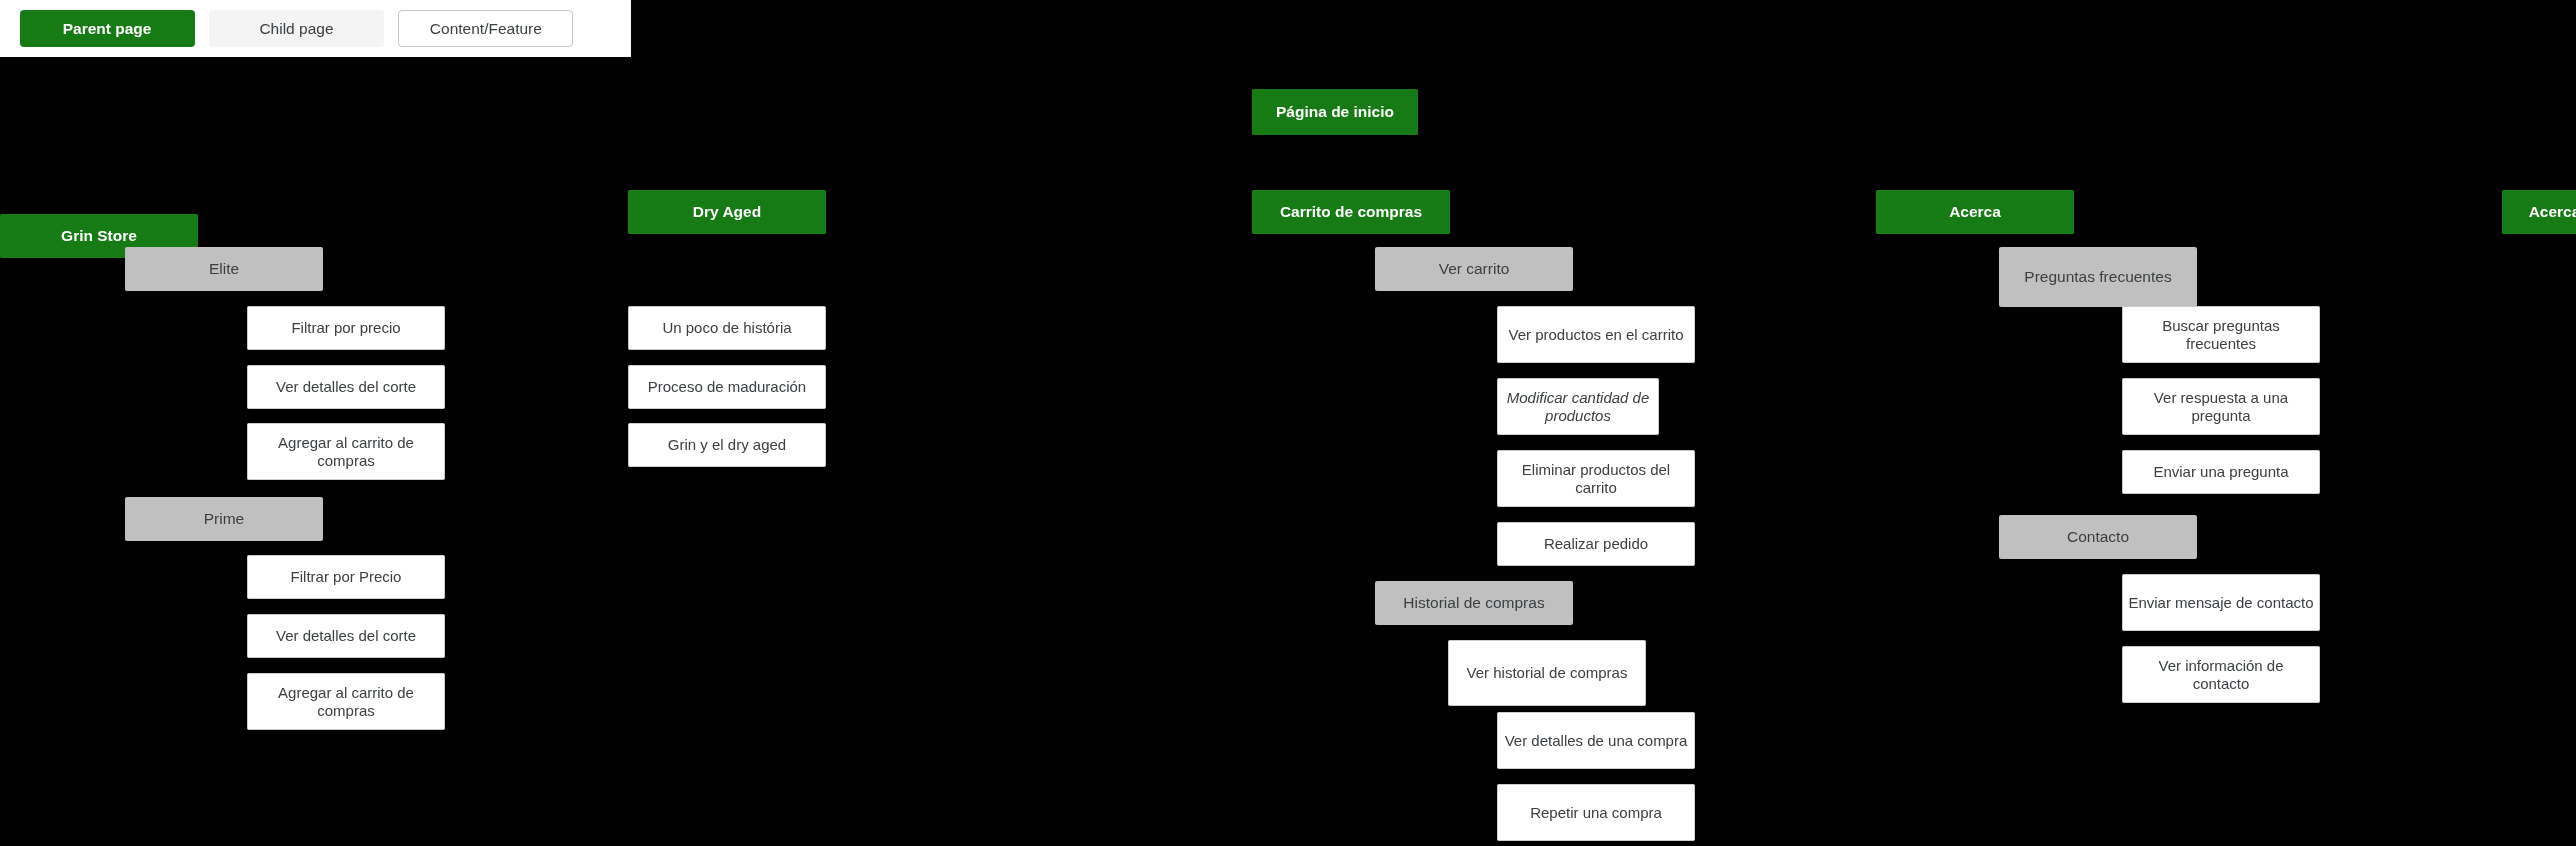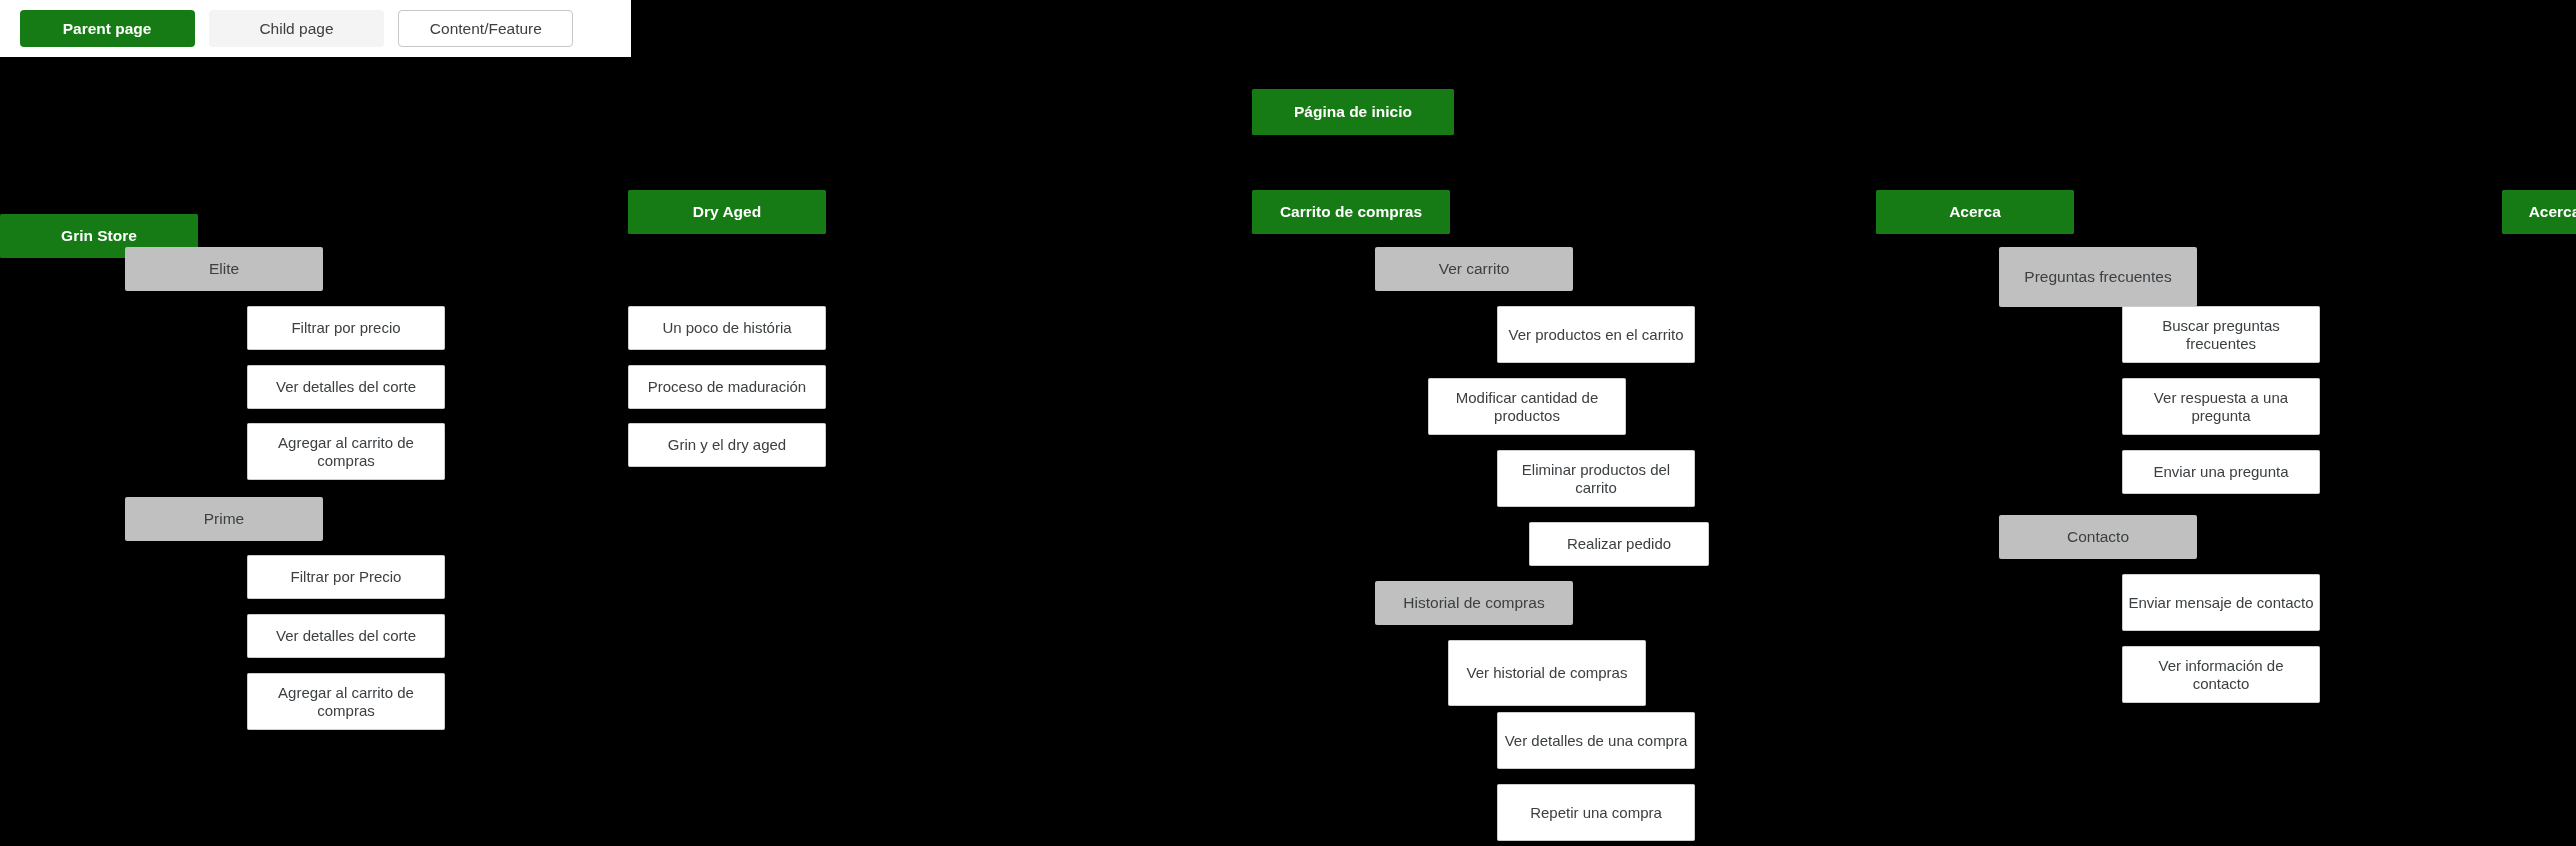--- a/index.html
+++ b/index.html
@@ -95,21 +95,21 @@
 <body>
 
 <div id="canvas">
 
   <div id="legend">
     <div class="legend-chip legend-parent">Parent page</div>
     <div class="legend-chip legend-child">Child page</div>
     <div class="legend-chip legend-content">Content/Feature</div>
   </div>
 
-  <div class="node node-root" style="left:1252px; top:89px; width:202px; height:46px;">Página de inicio</div>
+  <div class="node node-root" style="left:1252px; top:89px; width:166px; height:46px;">Página de inicio</div>
 
   <div class="node node-parent" style="left:0px; top:190px; width:198px; height:44px;margin-top:24px;">Grin Store</div>
 
   <div class="node node-child" style="left:125px; top:247px; width:198px; height:44px;">Elite</div>
 
   <div class="node node-content" style="left:247px; top:306px; width:198px; height:44px;">Filtrar por precio</div>
   <div class="node node-content" style="left:247px; top:365px; width:198px; height:44px;">Ver detalles del corte</div>
   <div class="node node-content" style="left:247px; top:423px; width:198px; height:57px;">Agregar al carrito de compras</div>
 
   <div class="node node-child" style="left:125px; top:497px; width:198px; height:44px;">Prime</div>
@@ -122,23 +122,23 @@
 
   <div class="node node-content" style="left:628px; top:306px; width:198px; height:44px;">Un poco de história</div>
   <div class="node node-content" style="left:628px; top:365px; width:198px; height:44px;">Proceso de maduración</div>
   <div class="node node-content" style="left:628px; top:423px; width:198px; height:44px;">Grin y el dry aged</div>
 
   <div class="node node-parent" style="left:1252px; top:190px; width:198px; height:44px;">Carrito de compras</div>
 
   <div class="node node-child" style="left:1375px; top:247px; width:198px; height:44px;">Ver carrito</div>
 
   <div class="node node-content" style="left:1497px; top:306px; width:198px; height:57px;">Ver productos en el carrito</div>
-  <div class="node node-content" style="left:1428px; top:378px; width:198px; height:57px;">Modificar cantidad de productos</div>
+  <div class="node node-content" style="left:1497px; top:378px; width:162px; height:57px;font-style:italic;">Modificar cantidad de productos</div>
   <div class="node node-content" style="left:1497px; top:450px; width:198px; height:57px;">Eliminar productos del carrito</div>
-  <div class="node node-content" style="left:1497px; top:522px; width:180px; height:44px;margin-left:32px;">Realizar pedido</div>
+  <div class="node node-content" style="left:1497px; top:522px; width:198px; height:44px;">Realizar pedido</div>
 
   <div class="node node-child" style="left:1375px; top:581px; width:198px; height:44px;">Historial de compras</div>
 
   <div class="node node-content" style="left:1448px; top:640px; width:198px; height:66px;">Ver historial de compras</div>
   <div class="node node-content" style="left:1497px; top:712px; width:198px; height:57px;">Ver detalles de una compra</div>
   <div class="node node-content" style="left:1497px; top:784px; width:198px; height:57px;">Repetir una compra</div>
 
   <div class="node node-parent" style="left:1876px; top:190px; width:198px; height:44px;">Acerca</div>
 
   <div class="node node-child" style="left:1999px; top:247px; width:198px; height:60px;">Preguntas frecuentes</div>

